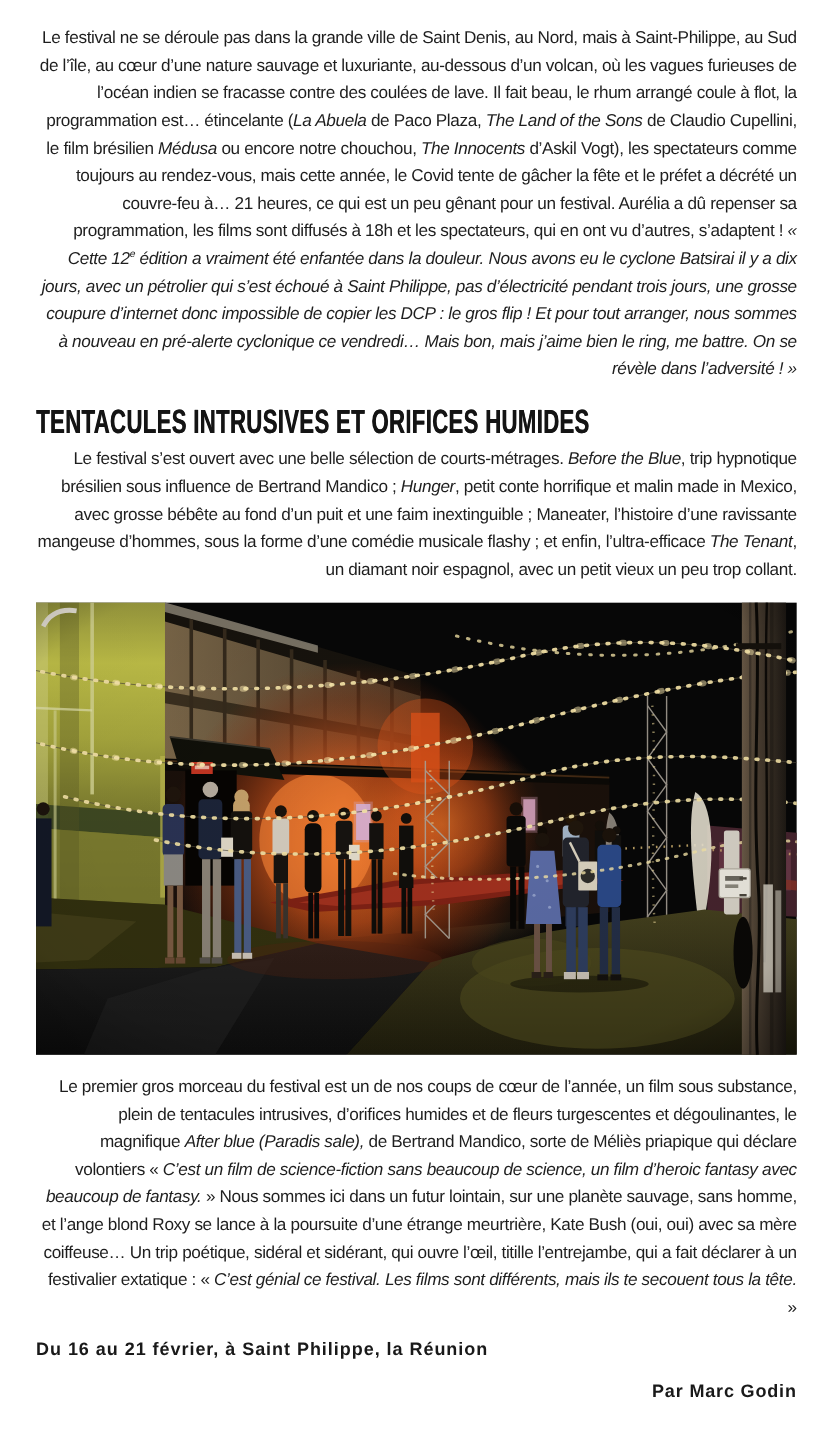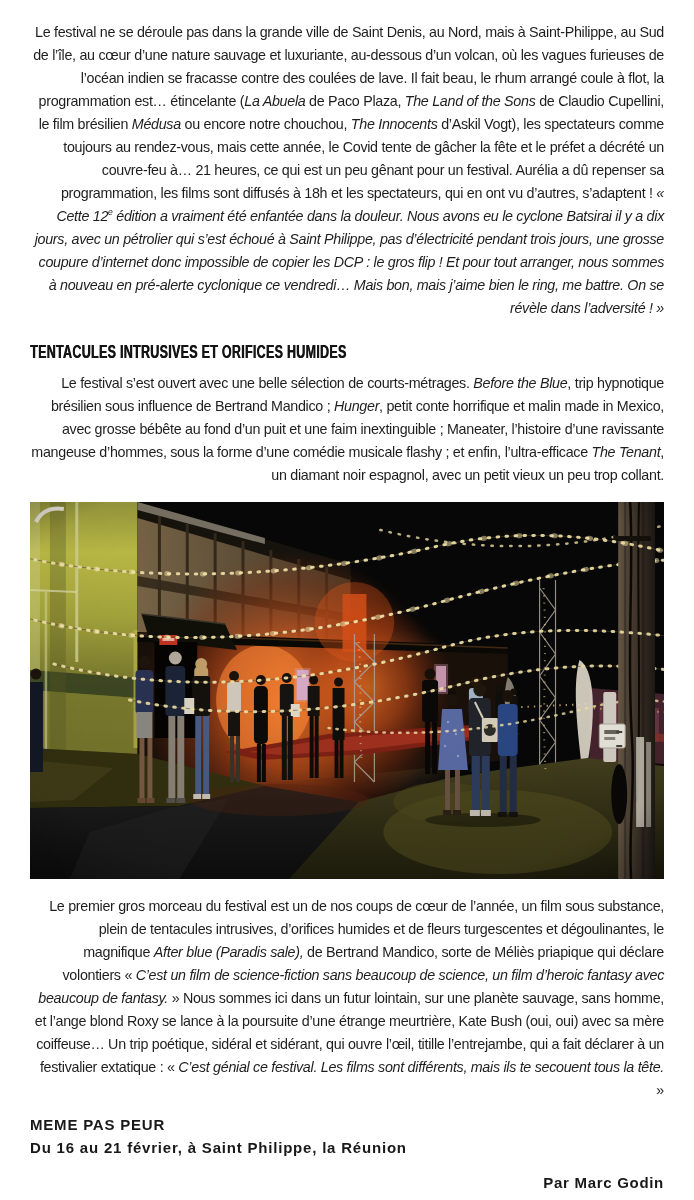--- a/index.html
+++ b/index.html
@@ -7,21 +7,21 @@
   .page {
     width: 694px; min-height: 1200px; box-sizing: border-box;
     padding: 21px 30px 14px 30px; background: #ffffff;
   }
   .body-text {
     margin: 0; font-size: 14.3px; line-height: 23px;
     letter-spacing: -0.3px; color: #1e1e1e; text-align: right;
   }
   .body-text sup { font-size: 0.6em; line-height: 0; }
   .headline {
-    margin: 17px 0 5px 0; font-size: 19px; line-height: 30px;
+    margin: 17px 0 5px 0; font-size: 28px; line-height: 30px;
     font-weight: 700; color: #141414; white-space: nowrap;
   }
   .headline-inner {
     display: inline-block; transform: scaleX(0.66); transform-origin: 0 50%;
     letter-spacing: 0.4px; text-shadow: 0.6px 0 0 #141414;
   }
   .photo-figure { margin: 15px 0 16px 0; width: 634px; height: 377px; }
   .photo-figure svg { display: block; }
   .info-block { margin-top: 11px; }
   .info-block p {
@@ -314,19 +314,18 @@
         <path d="M24,162 C160,196 300,178 420,144 C500,122 580,128 641,134" stroke="#f4e3a6" stroke-width="3" stroke-dasharray="1.6 7.4" stroke-linecap="round" opacity="0.92"></path>
       </g>
 
       <rect x="0" y="0" width="637" height="377" fill="url(#vign)"></rect>
     </svg>
   </figure>
 
   <p class="body-text"><span>Le premier gros morceau du festival est un de nos coups de cœur de l’année, un film sous substance, plein de tentacules intrusives, d’orifices humides et de fleurs turgescentes et dégoulinantes, le magnifique </span><span style="font-style: italic;">After blue (Paradis sale),</span><span> de Bertrand Mandico, sorte de Méliès priapique qui déclare volontiers « </span><span style="font-style: italic;">C’est un film de science-fiction sans beaucoup de science, un film d’heroic fantasy avec beaucoup de fantasy.</span><span> » Nous sommes ici dans un futur lointain, sur une planète sauvage, sans homme, et l’ange blond Roxy se lance à la poursuite d’une étrange meurtrière, Kate Bush (oui, oui) avec sa mère coiffeuse… Un trip poétique, sidéral et sidérant, qui ouvre l’œil, titille l’entrejambe, qui a fait déclarer à un festivalier extatique : « </span><span style="font-style: italic;">C’est génial ce festival. Les films sont différents, mais ils te secouent tous la tête.</span><span> »</span></p>
 
   <div class="info-block">
-    <p>MEME PAS PEUR</p>
     <p>Du 16 au 21 février, à Saint Philippe, la Réunion</p>
   </div>
 
   <p class="byline">Par Marc Godin</p>
 
 </div>
 
 </body></html>

